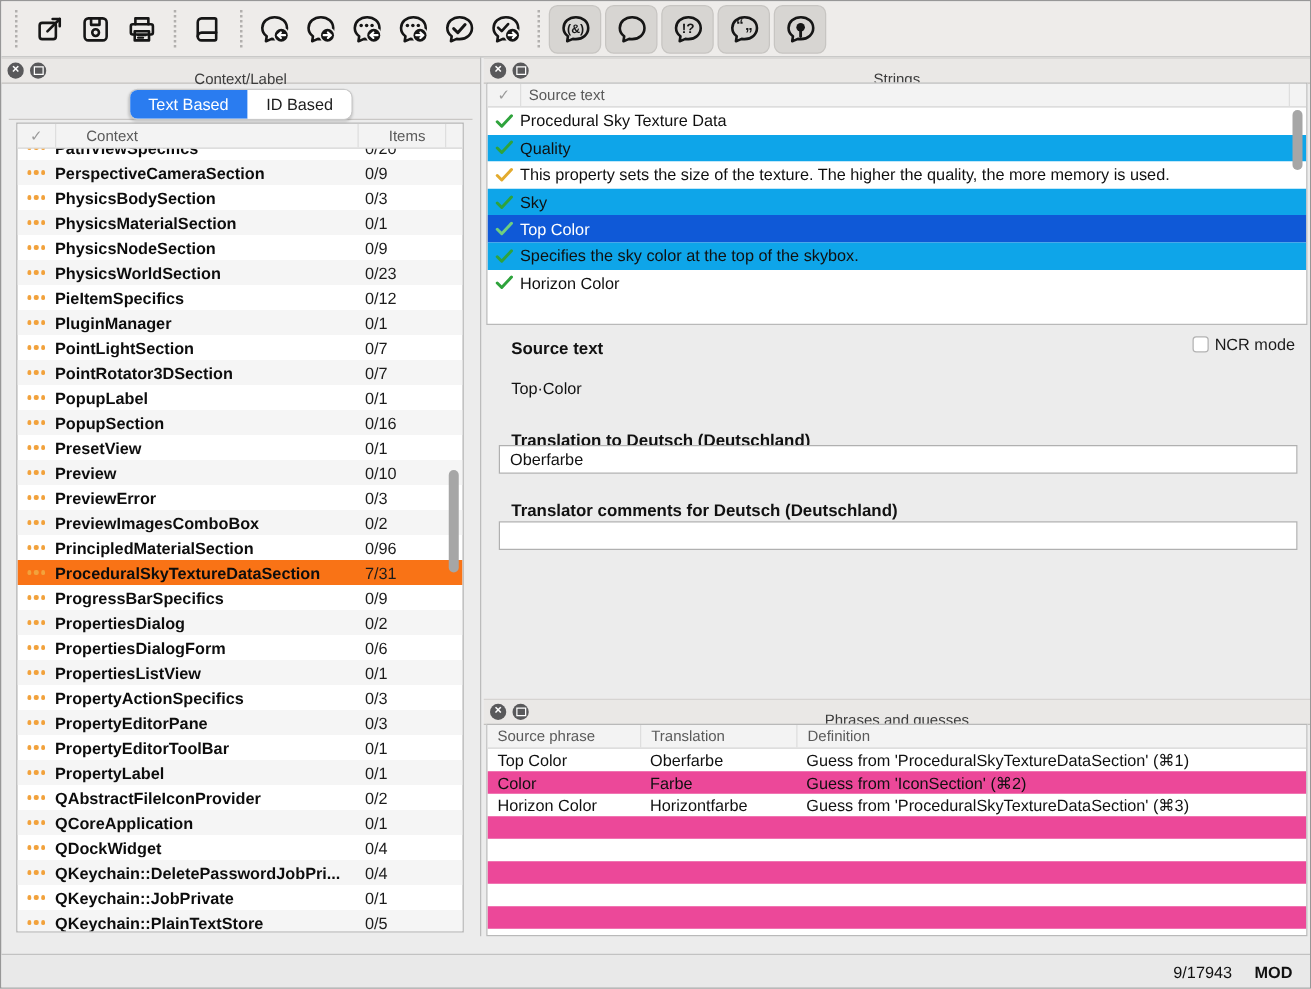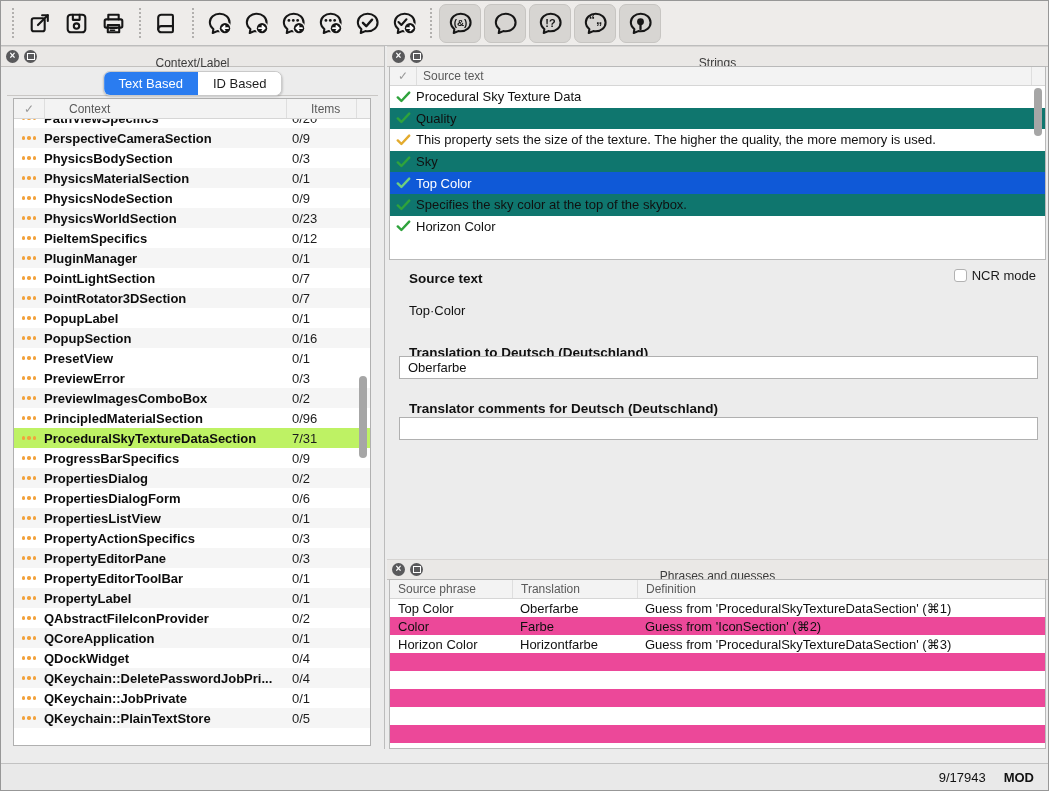--- a/index.html
+++ b/index.html
@@ -28,38 +28,38 @@
   .segment{font-size:13px;padding:4px 15px;color:#1c1c1c;background:#fff;cursor:default;}
   .segment.active{background:#2a7cf0;color:#fff;}
 
   .ctx-table{position:absolute;left:12px;top:52px;width:358px;height:648px;background:#fff;border:1px solid #b0b0b0;box-sizing:border-box;overflow:hidden;}
   .ctx-head{display:grid;grid-template-columns:30px 1fr 70px 14px;height:19px;background:#f3f3f3;border-bottom:1px solid #d6d6d6;align-items:center;font-size:12px;color:#5a5a5a;}
   .ctx-head .hc{border-left:1px solid #dedede;padding-left:24px;height:100%;display:flex;align-items:center;box-sizing:border-box;}
   .ctx-head .hc:first-child{border-left:none;justify-content:center;padding-left:0;}
   .ctx-rows{position:relative;}
   .ctx-row{display:grid;grid-template-columns:30px 1fr 78px;height:20px;align-items:center;font-size:13px;}
   .ctx-row.alt{background:#f5f5f5;}
-  .ctx-row.sel{background:#bef264;}
+  .ctx-row.sel{background:#f97316;}
   .ctx-row .nm{font-weight:700;color:#0d0d0d;white-space:nowrap;overflow:hidden;}
   .ctx-row .it{color:#1c1c1c;}
   .dots{display:flex;gap:2px;justify-content:center;}
   .dots i{width:3.4px;height:3.4px;border-radius:50%;background:#f2a23c;}
   .ctx-row.clipped{height:9px;overflow:hidden;}
   .ctx-row.clipped .inner{margin-top:-11px;}
   .vscroll{position:absolute;width:12px;}
   .vthumb{position:absolute;left:2px;width:8px;background:#a6a6a6;border-radius:5px;}
 
   
   .right-dock{position:absolute;left:386px;top:45px;right:0;height:703px;}
   .str-table{position:absolute;left:2px;right:2px;top:20px;height:194px;background:#fff;border:1px solid #b9b9b9;box-sizing:border-box;overflow:hidden;}
   .str-head{display:grid;grid-template-columns:26px 1fr 14px;height:18px;background:#f3f3f3;border-bottom:1px solid #d6d6d6;align-items:center;font-size:12px;color:#5a5a5a;}
   .str-head .hc{border-left:1px solid #dedede;padding-left:6px;height:100%;display:flex;align-items:center;box-sizing:border-box;}
   .str-head .hc:first-child{border-left:none;justify-content:center;padding-left:0;}
   .str-row{display:grid;grid-template-columns:26px 1fr;height:21.6px;align-items:center;font-size:13px;color:#101010;}
-  .str-row.alt{background:#0f766e;}
+  .str-row.alt{background:#0ea5e9;}
   .str-row.sel{background:#0f59d7;color:#fff;}
   .str-row .ck{display:flex;justify-content:center;}
 
   
   .editor{position:absolute;left:0;right:0;top:214px;height:299px;background:#ececec;}
   .editor .lab{font-weight:700;font-size:13.5px;color:#111;margin-left:22px;}
   .editor .val{font-size:13px;color:#111;margin-left:22px;}
   .ncr{position:absolute;right:12px;top:8px;display:flex;align-items:center;gap:5px;}
   .ncr .box{width:13px;height:13px;background:#fff;border:1px solid #b2b2b2;border-radius:3px;box-sizing:border-box;}
   .ncr .nlab{font-size:13px;color:#1a1a1a;}
@@ -368,20 +368,29 @@
             <span class="it ">0/16</span>
           </div>
           <div class="ctx-row">
             <span class="dots ">
               <i></i>
               <i></i>
               <i></i>
             </span>
             <span class="nm ">PresetView</span>
             <span class="it ">0/1</span>
+          </div>
+          <div class="ctx-row alt">
+            <span class="dots ">
+              <i></i>
+              <i></i>
+              <i></i>
+            </span>
+            <span class="nm ">Preview</span>
+            <span class="it ">0/10</span>
           </div>
           <div class="ctx-row">
             <span class="dots ">
               <i></i>
               <i></i>
               <i></i>
             </span>
             <span class="nm ">PreviewError</span>
             <span class="it ">0/3</span>
           </div>

